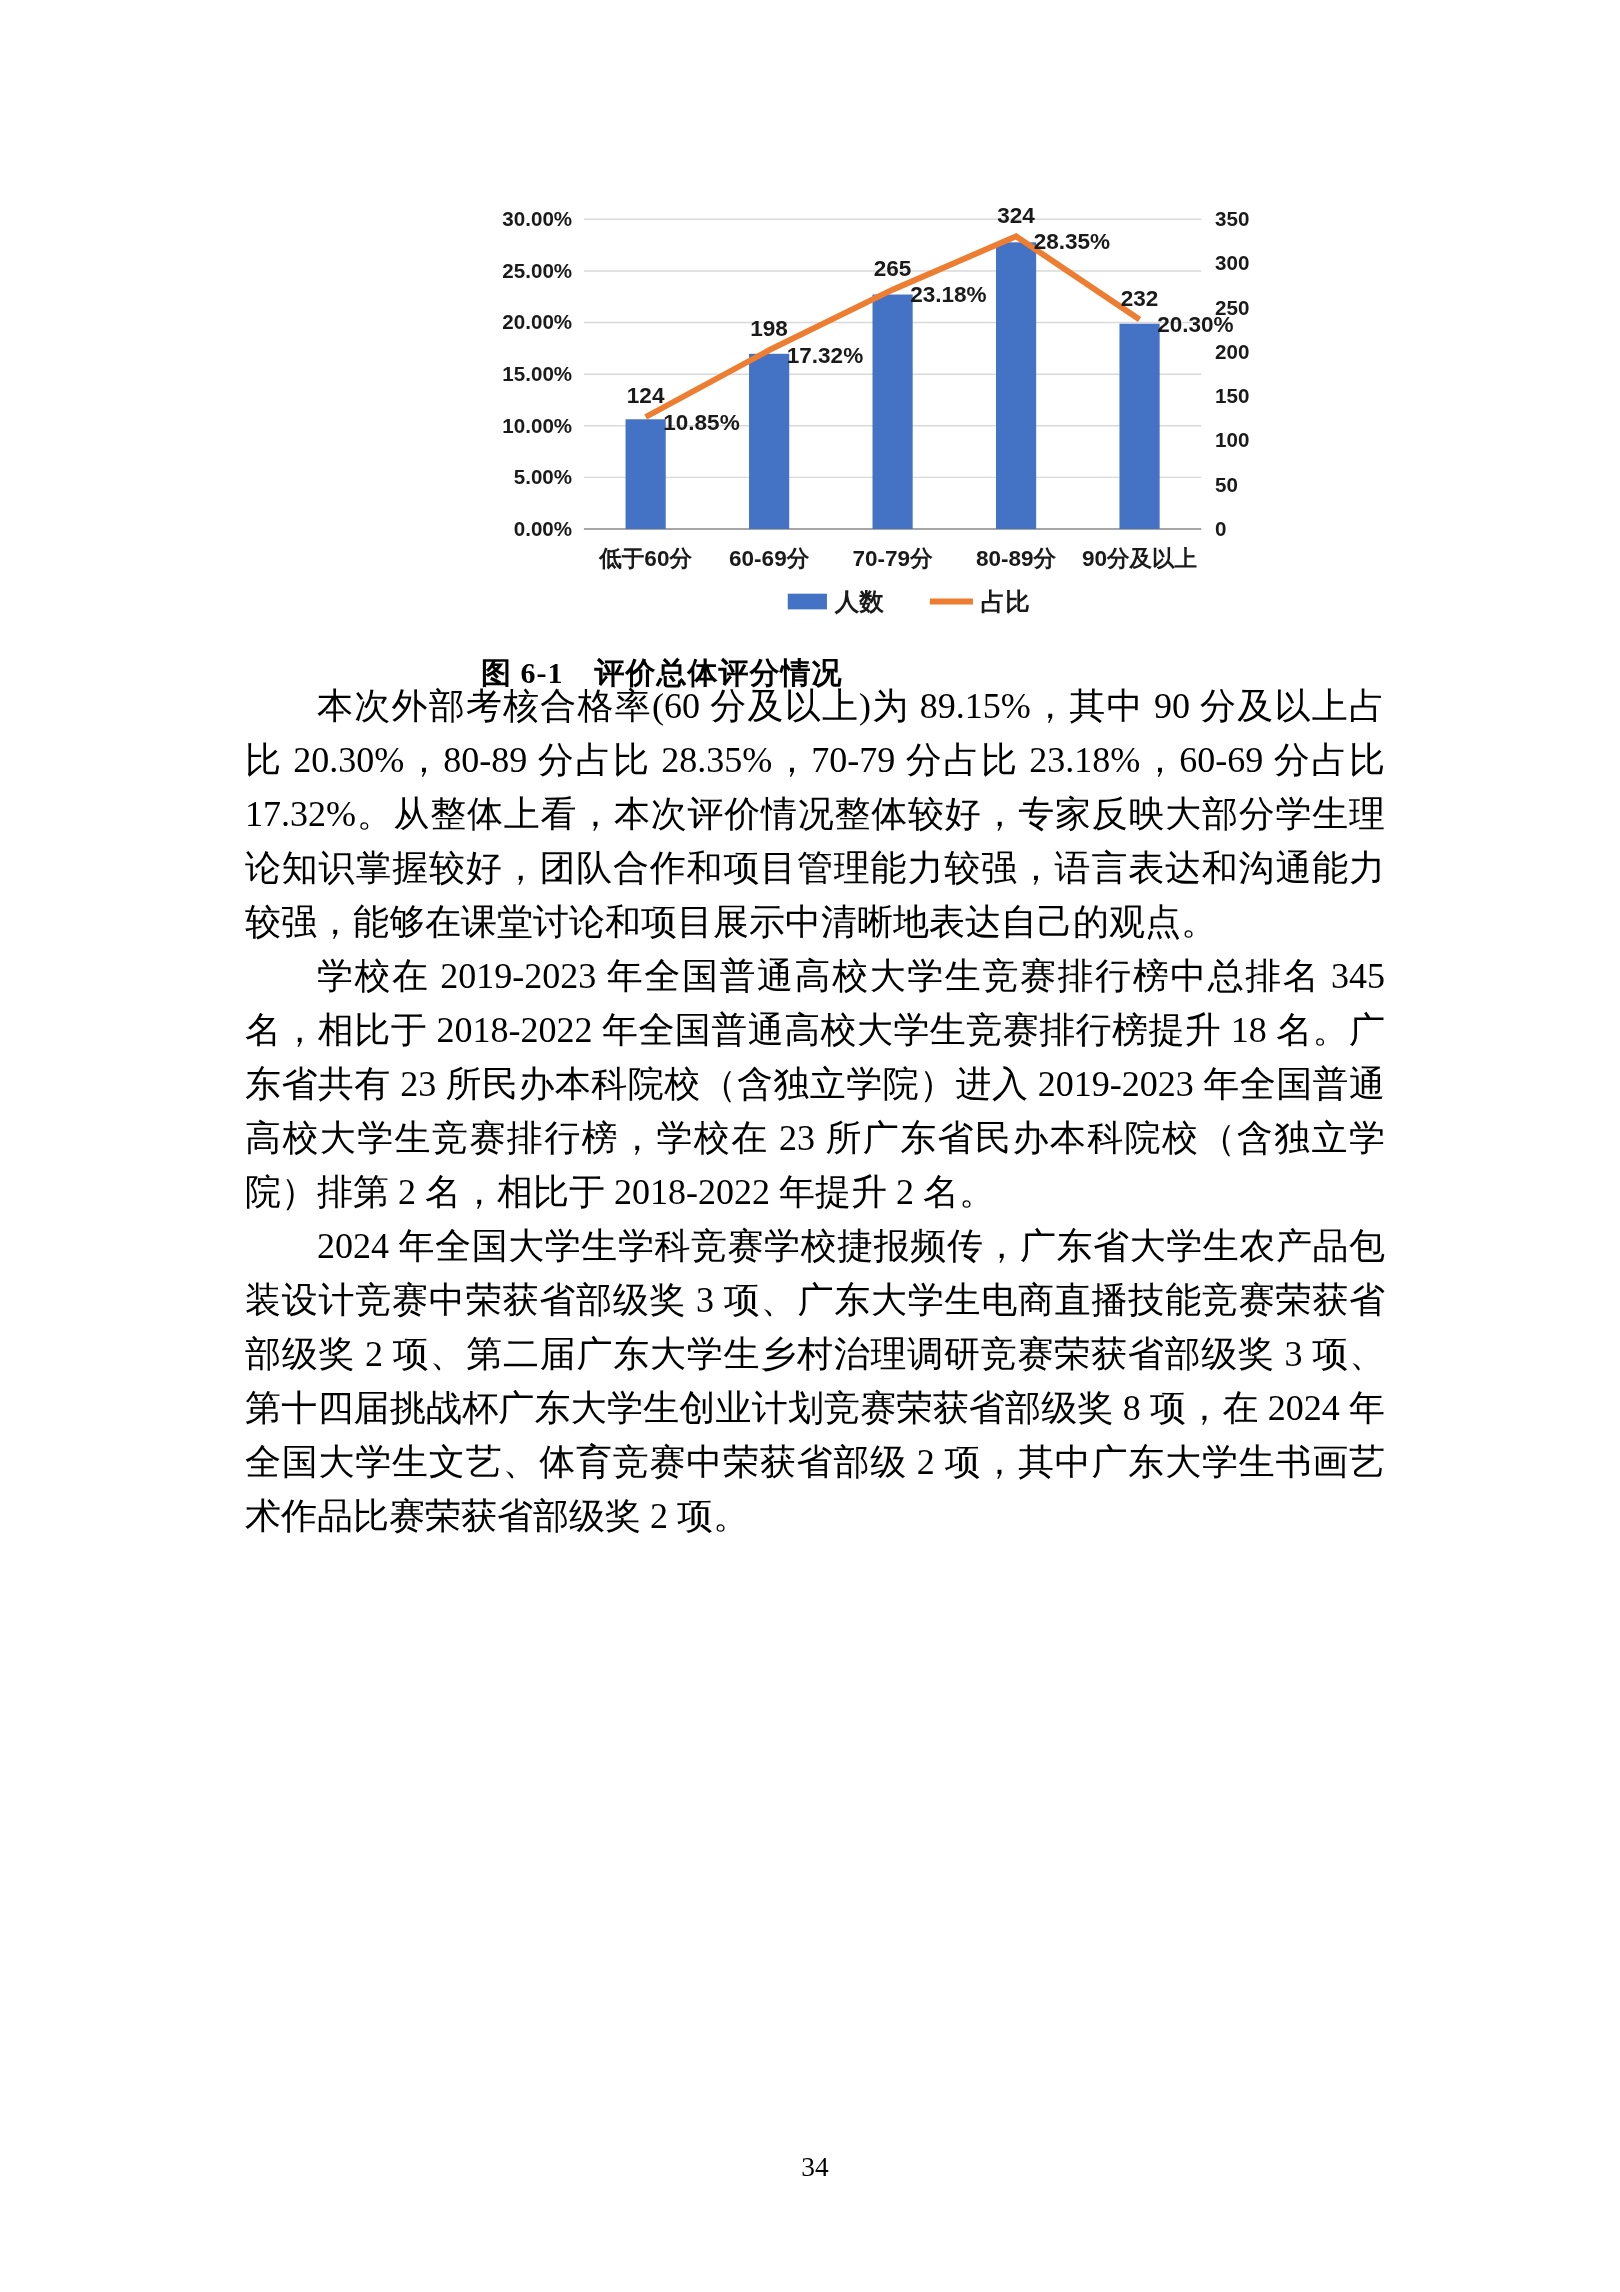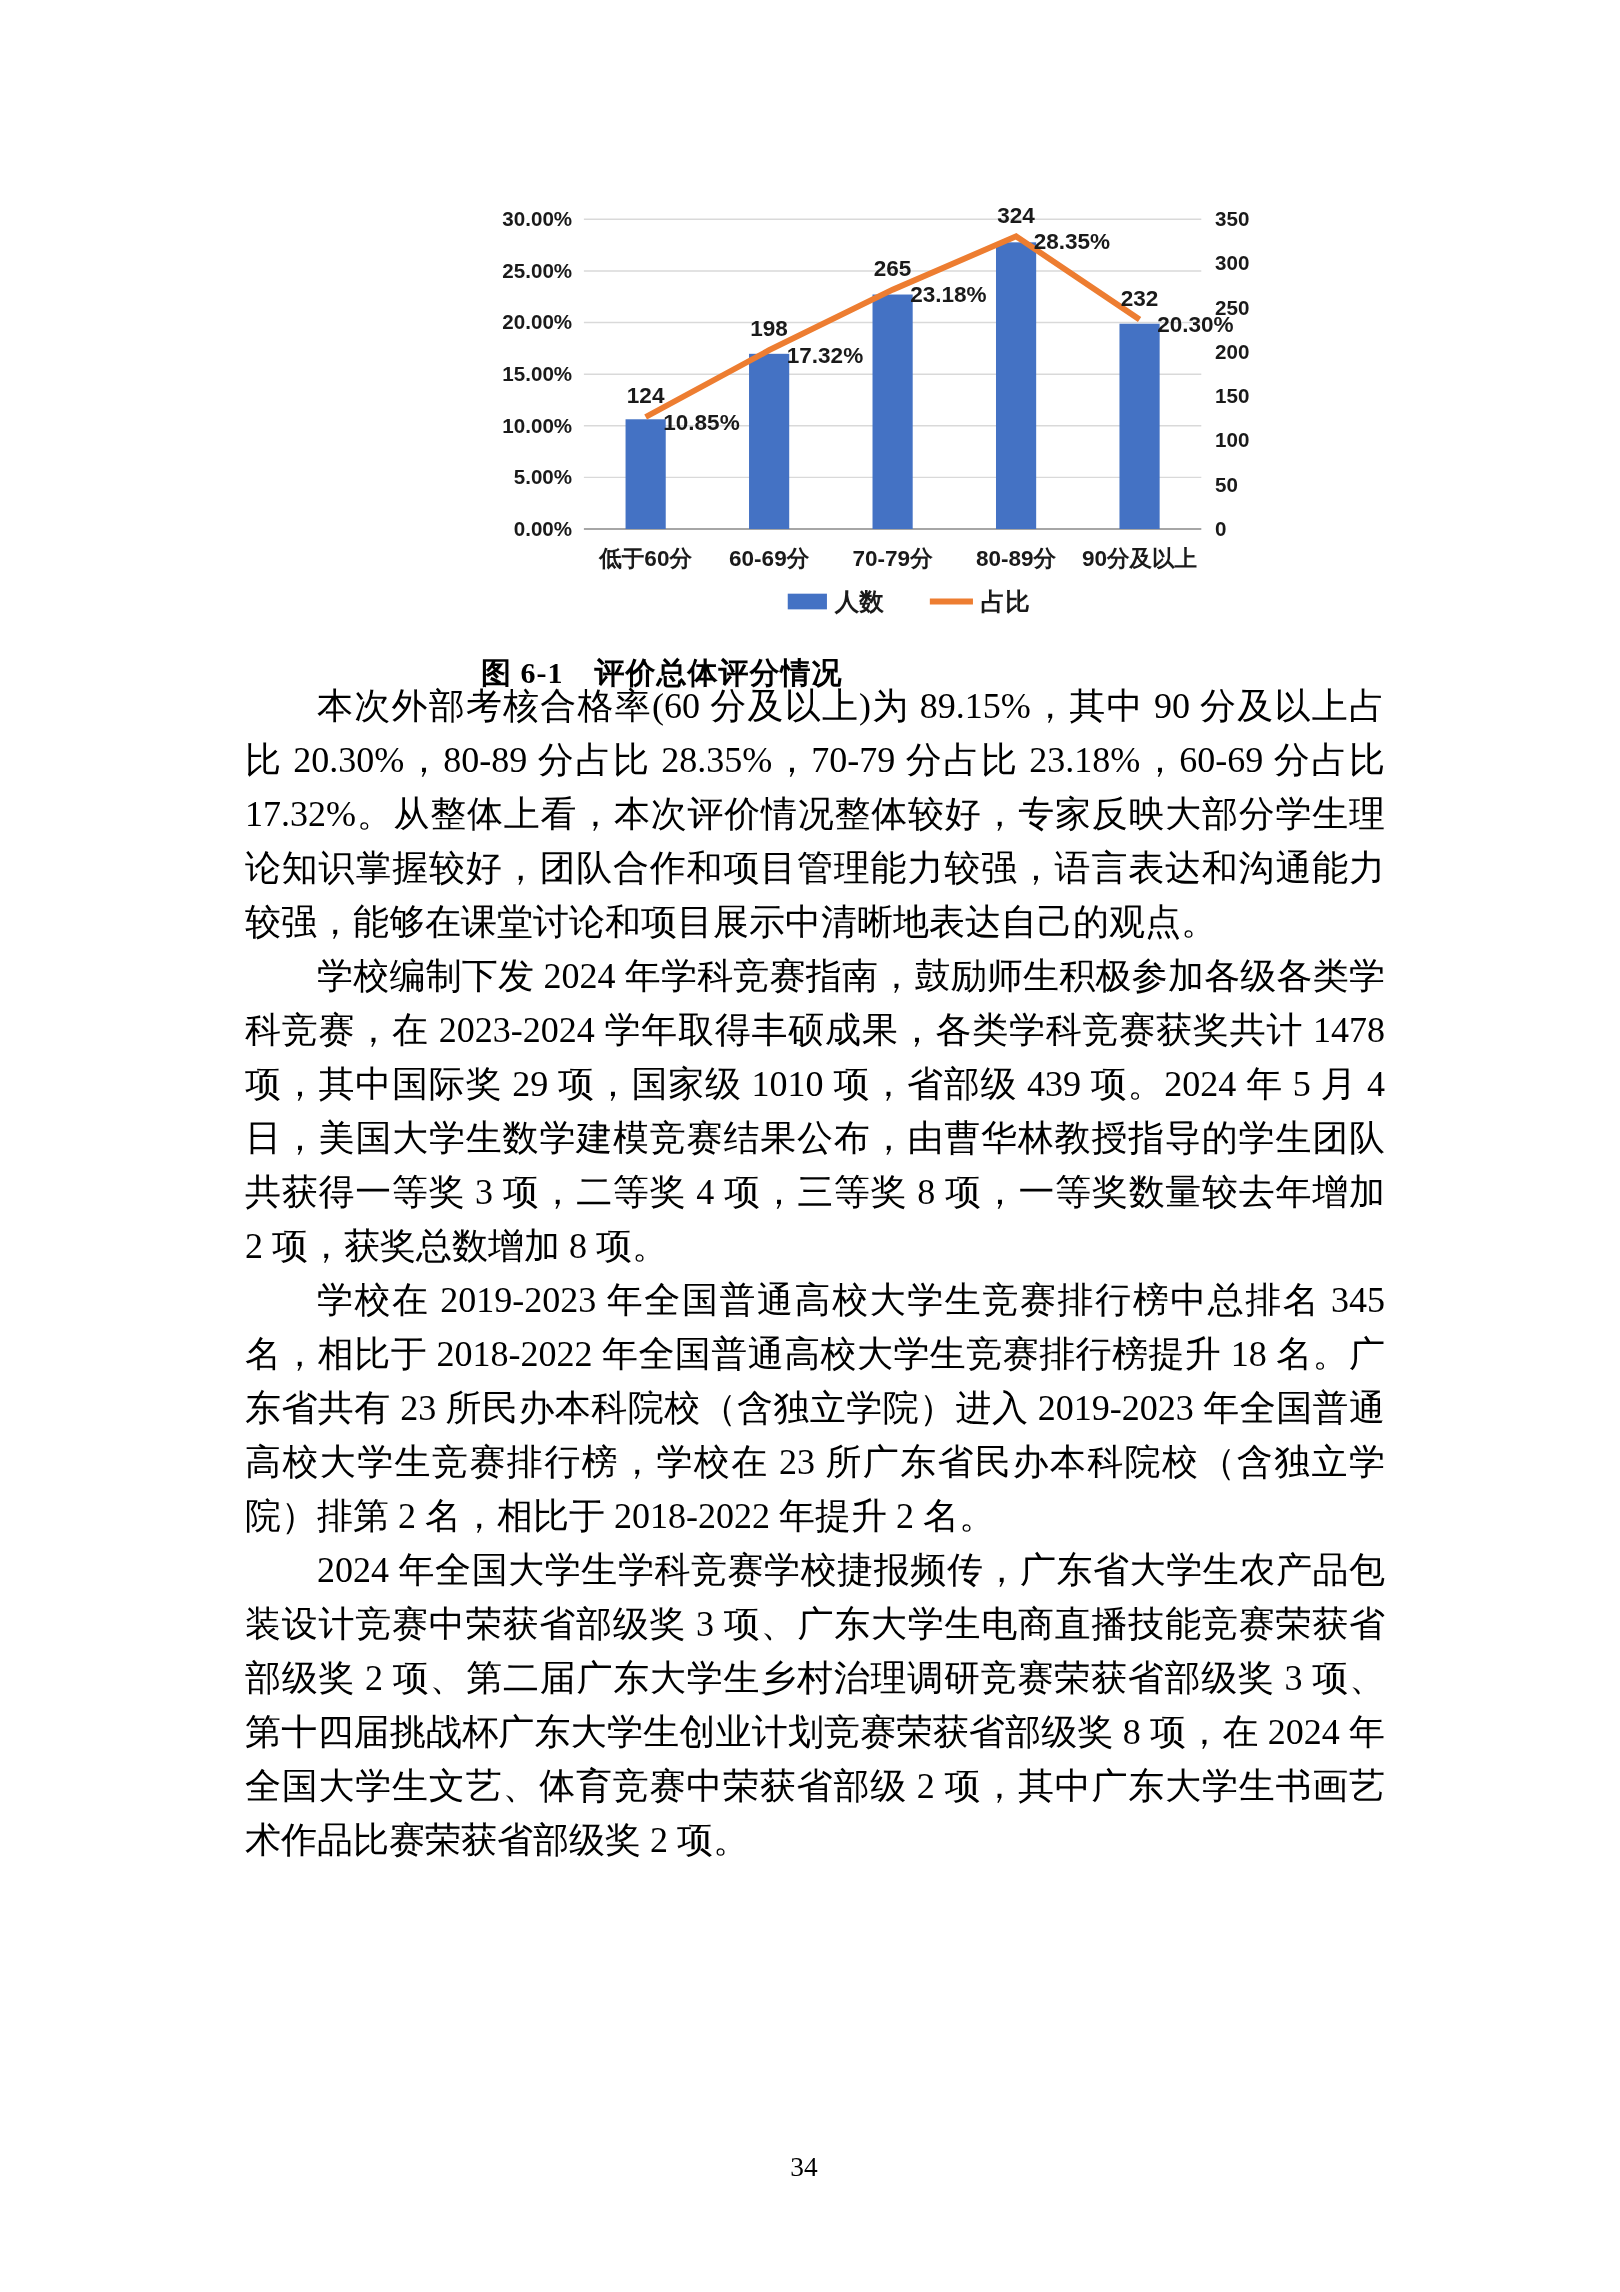--- a/index.html
+++ b/index.html
@@ -22,21 +22,21 @@
   #text-col{position:absolute;left:245px;top:679px;width:1140px;}
   #text-col p{
     margin:0;font-size:36px;line-height:54px;text-align:justify;
     text-indent:2em;font-family:"Liberation Serif",serif;
   }
   #text-col h2{
     margin:13.7px 0 25.5px 0;font:bold 37px "Liberation Sans",sans-serif;
     line-height:51px;letter-spacing:1px;
   }
   #page-footer{
-    position:absolute;left:234px;top:2152px;width:1140px;text-align:center;
+    position:absolute;left:245px;top:2152px;width:1140px;text-align:center;
     font-size:27.4px;font-family:"Liberation Serif",serif;
   }
 </style>
 </head>
 <body>
 
 <figure id="figure">
   <svg id="chart-svg" viewBox="0 0 800 462">
       <line x1="105" y1="40" x2="735" y2="40" stroke="#D9D9D9" stroke-width="1.5"></line>
       <text x="93" y="47" text-anchor="end" class="ax">30.00%</text>
@@ -84,19 +84,18 @@
       <rect x="313" y="422" width="40" height="16" fill="#4472C4"></rect>
       <text x="361" y="439" class="lg">人数</text>
       <line x1="458" y1="430" x2="502" y2="430" stroke="#ED7D31" stroke-width="6"></line>
       <text x="510" y="439" class="lg">占比</text>
     </svg>
   <figcaption>图 6-1　评价总体评分情况</figcaption>
 </figure>
 
 <div id="text-col">
   <p>本次外部考核合格率(60 分及以上)为 89.15%，其中 90 分及以上占比 20.30%，80-89 分占比 28.35%，70-79 分占比 23.18%，60-69 分占比 17.32%。从整体上看，本次评价情况整体较好，专家反映大部分学生理论知识掌握较好，团队合作和项目管理能力较强，语言表达和沟通能力较强，能够在课堂讨论和项目展示中清晰地表达自己的观点。</p>
-  <p>学校编制下发 2024 年学科竞赛指南，鼓励师生积极参加各级各类学科竞赛，在 2023-2024 学年取得丰硕成果，各类学科竞赛获奖共计 1478 项，其中国际奖 29 项，国家级 1010 项，省部级 439 项。2024 年 5 月 4 日，美国大学生数学建模竞赛结果公布，由曹华林教授指导的学生团队共获得一等奖 3 项，二等奖 4 项，三等奖 8 项，一等奖数量较去年增加 2 项，获奖总数增加 8 项。</p>
   <p>学校在 2019-2023 年全国普通高校大学生竞赛排行榜中总排名 345 名，相比于 2018-2022 年全国普通高校大学生竞赛排行榜提升 18 名。广东省共有 23 所民办本科院校（含独立学院）进入 2019-2023 年全国普通高校大学生竞赛排行榜，学校在 23 所广东省民办本科院校（含独立学院）排第 2 名，相比于 2018-2022 年提升 2 名。</p>
   <p>2024 年全国大学生学科竞赛学校捷报频传，广东省大学生农产品包装设计竞赛中荣获省部级奖 3 项、广东大学生电商直播技能竞赛荣获省部级奖 2 项、第二届广东大学生乡村治理调研竞赛荣获省部级奖 3 项、第十四届挑战杯广东大学生创业计划竞赛荣获省部级奖 8 项，在 2024 年全国大学生文艺、体育竞赛中荣获省部级 2 项，其中广东大学生书画艺术作品比赛荣获省部级奖 2 项。</p>
 </div>
 
 <div id="page-footer">34</div>
 
 
 </body></html>

